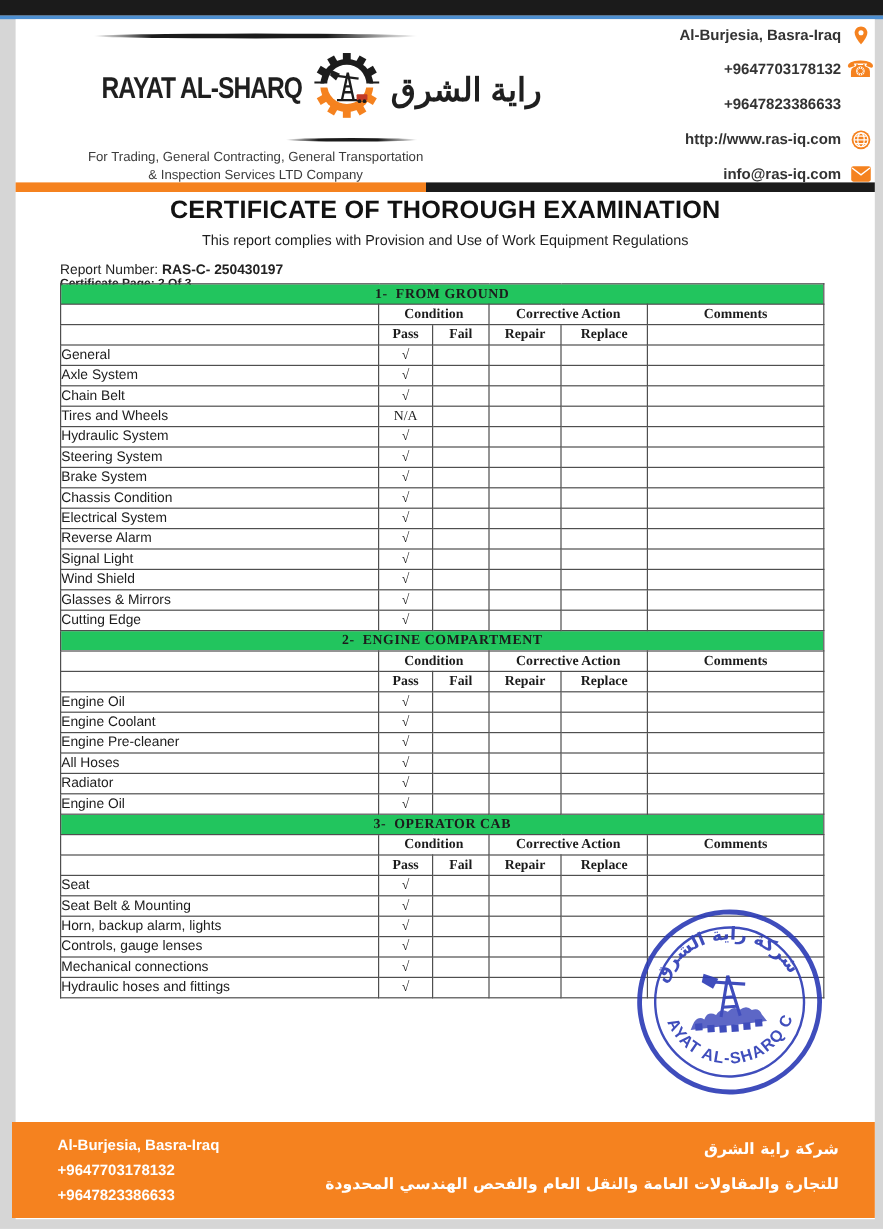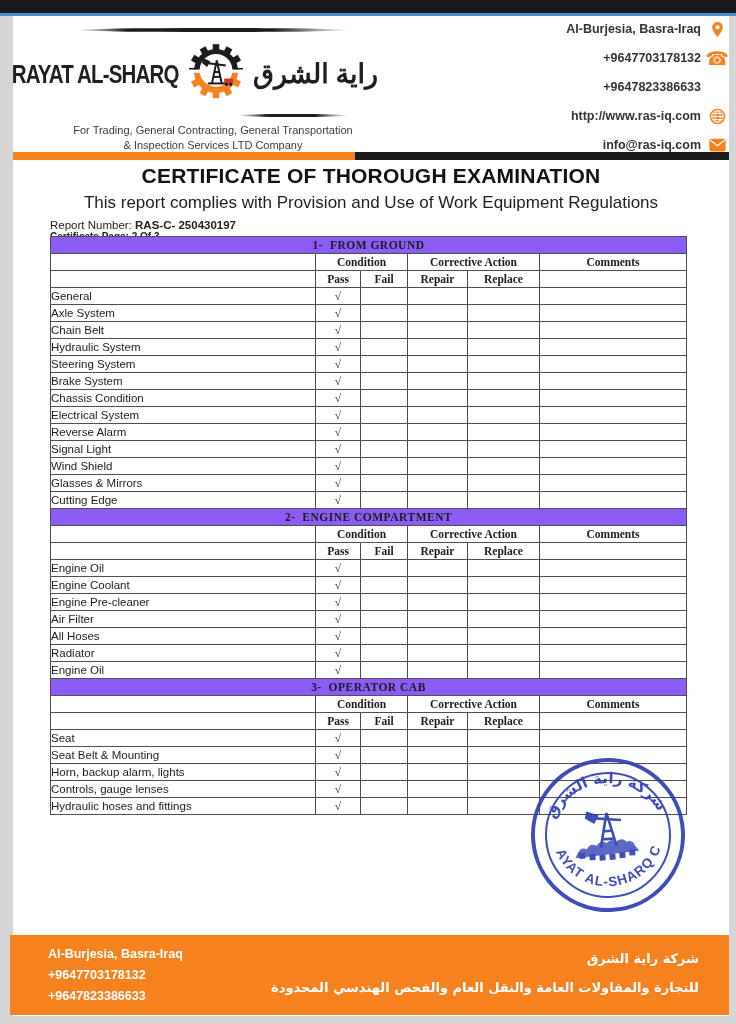--- a/index.html
+++ b/index.html
@@ -8,55 +8,55 @@
   .screen { position:relative; width:736px; height:1024px; overflow:hidden; background:#d6d6d6; }
 
   .black-bar { position:absolute; left:0; top:0; width:736px; height:13px; background:#1b1b1b; }
   .blue-line { position:absolute; left:0; top:13px; width:736px; height:3px; background:#4d8fd1; }
   .page { position:absolute; left:13px; top:16px; width:716px; height:1000px; background:#ffffff; }
 
   
   .logo-wrap { position:absolute; left:48px; top:28px; width:330px; }
   .swoosh-top { height:4px; width:270px; margin:0 auto 4px auto;
     background:linear-gradient(to right, transparent, #1b1b1b 18%, #1b1b1b 72%, transparent); border-radius:50%; }
-  .logo-row { display:flex; align-items:center; justify-content:flex-end; gap:4px; }
+  .logo-row { display:flex; align-items:center; justify-content:flex-start; gap:4px; }
   .logo-en { font-weight:bold; font-size:25px; color:#1f1f1f; letter-spacing:-1px;
     transform:scaleX(0.82); transform-origin:right center; white-space:nowrap; }
-  .logo-ar { font-family:Liberation Serif, serif; font-weight:bold; font-size:27px; color:#1f1f1f; white-space:nowrap; }
+  .logo-ar { font-family:Liberation Sans, sans-serif; font-weight:bold; font-size:27px; color:#1f1f1f; white-space:nowrap; }
   .swoosh-bottom { height:3px; width:110px; margin:2px 30px 0 auto;
     background:linear-gradient(to right, transparent, #1b1b1b 25%, #1b1b1b 70%, transparent); border-radius:50%; }
   .tagline { margin-top:6px; text-align:center; font-weight:normal; font-size:11px; line-height:1.35; color:#3c3c3c; }
 
   .contact-top { position:absolute; right:10px; top:20px; display:flex; flex-direction:column; gap:11px; }
   .contact-row { display:flex; align-items:center; justify-content:flex-end; gap:7px;
     font-size:12.5px; font-weight:bold; color:#333; }
   .contact-row .ico { width:18px; height:18px; display:flex; align-items:center; justify-content:center; flex:0 0 18px; }
   .phone-glyph { color:#F5821F; font-size:19px; line-height:18px; font-family:"DejaVu Sans", sans-serif; }
 
   
   .divider { position:absolute; left:13px; top:152px; width:716px; height:8px; }
   .divider .left { position:absolute; left:0; top:0; width:342px; height:8px; background:#F5821F; }
   .divider .right { position:absolute; left:342px; top:0; width:374px; height:8px; background:#1b1b1b; }
 
   .doc-title { position:absolute; left:13px; top:164px; width:716px; text-align:center;
     font-size:21px; font-weight:800; color:#121212; letter-spacing:0.2px; }
   .doc-subtitle { position:absolute; left:13px; top:193px; width:716px; text-align:center;
-    font-size:17px; color:#1e1e1e; }
+    font-size:12px; color:#1e1e1e; }
 
   .report-line { position:absolute; left:50px; top:219px; width:636px; display:flex;
     justify-content:space-between; font-size:11.5px; color:#222;flex-direction:column; }
   .report-line b { font-weight:bold; }
   .cert-page { font-weight:bold; font-size:10px; }
 
   
   table.insp { position:absolute; left:50px; top:236px; width:636px; border-collapse:collapse;
     table-layout:fixed; }
   table.insp td { border:1px solid #4f4f4f; height:17px; padding:0; vertical-align:middle;
     font-size:11.5px; color:#1c1c1c; overflow:hidden; }
-  td.sec-title { background:#8b5cf6; text-align:center; font-family:"Liberation Serif", serif;
+  td.sec-title { background:#22c55e; text-align:center; font-family:"Liberation Serif", serif;
     font-weight:bold; font-size:13.5px; color:#191919; letter-spacing:0.5px; white-space:pre; }
   td.ghead { text-align:center; font-family:"Liberation Serif", serif; font-weight:bold; font-size:13px; }
   td.shead { text-align:center; font-family:"Liberation Serif", serif; font-weight:bold; font-size:12.5px; }
   td.item { padding-left:6px; }
   td.mark { text-align:center; font-family:"Liberation Serif", serif; font-size:13px; }
 
   
   .stamp { position:absolute; left:528px; top:755px; width:160px; height:160px; opacity:0.9;
     transform:rotate(-4deg); }
 
@@ -240,20 +240,28 @@
         </tr>
         <tr>
           <td class="item">Chain Belt</td>
           <td class="mark">√</td>
           <td></td>
           <td></td>
           <td></td>
           <td></td>
         </tr>
         <tr>
+          <td class="item">Tires and Wheels</td>
+          <td class="mark">N/A</td>
+          <td></td>
+          <td></td>
+          <td></td>
+          <td></td>
+        </tr>
+        <tr>
           <td class="item">Hydraulic System</td>
           <td class="mark">√</td>
           <td></td>
           <td></td>
           <td></td>
           <td></td>
         </tr>
         <tr>
           <td class="item">Steering System</td>
           <td class="mark">√</td>
@@ -361,28 +369,20 @@
         </tr>
         <tr>
           <td class="item">Engine Pre-cleaner</td>
           <td class="mark">√</td>
           <td></td>
           <td></td>
           <td></td>
           <td></td>
         </tr>
         <tr>
-          <td class="item">Air Filter</td>
-          <td class="mark">√</td>
-          <td></td>
-          <td></td>
-          <td></td>
-          <td></td>
-        </tr>
-        <tr>
           <td class="item">All Hoses</td>
           <td class="mark">√</td>
           <td></td>
           <td></td>
           <td></td>
           <td></td>
         </tr>
         <tr>
           <td class="item">Radiator</td>
           <td class="mark">√</td>
@@ -435,20 +435,28 @@
         <tr>
           <td class="item">Horn, backup alarm, lights</td>
           <td class="mark">√</td>
           <td></td>
           <td></td>
           <td></td>
           <td></td>
         </tr>
         <tr>
           <td class="item">Controls, gauge lenses</td>
+          <td class="mark">√</td>
+          <td></td>
+          <td></td>
+          <td></td>
+          <td></td>
+        </tr>
+        <tr>
+          <td class="item">Mechanical connections</td>
           <td class="mark">√</td>
           <td></td>
           <td></td>
           <td></td>
           <td></td>
         </tr>
         <tr>
           <td class="item">Hydraulic hoses and fittings</td>
           <td class="mark">√</td>
           <td></td>

